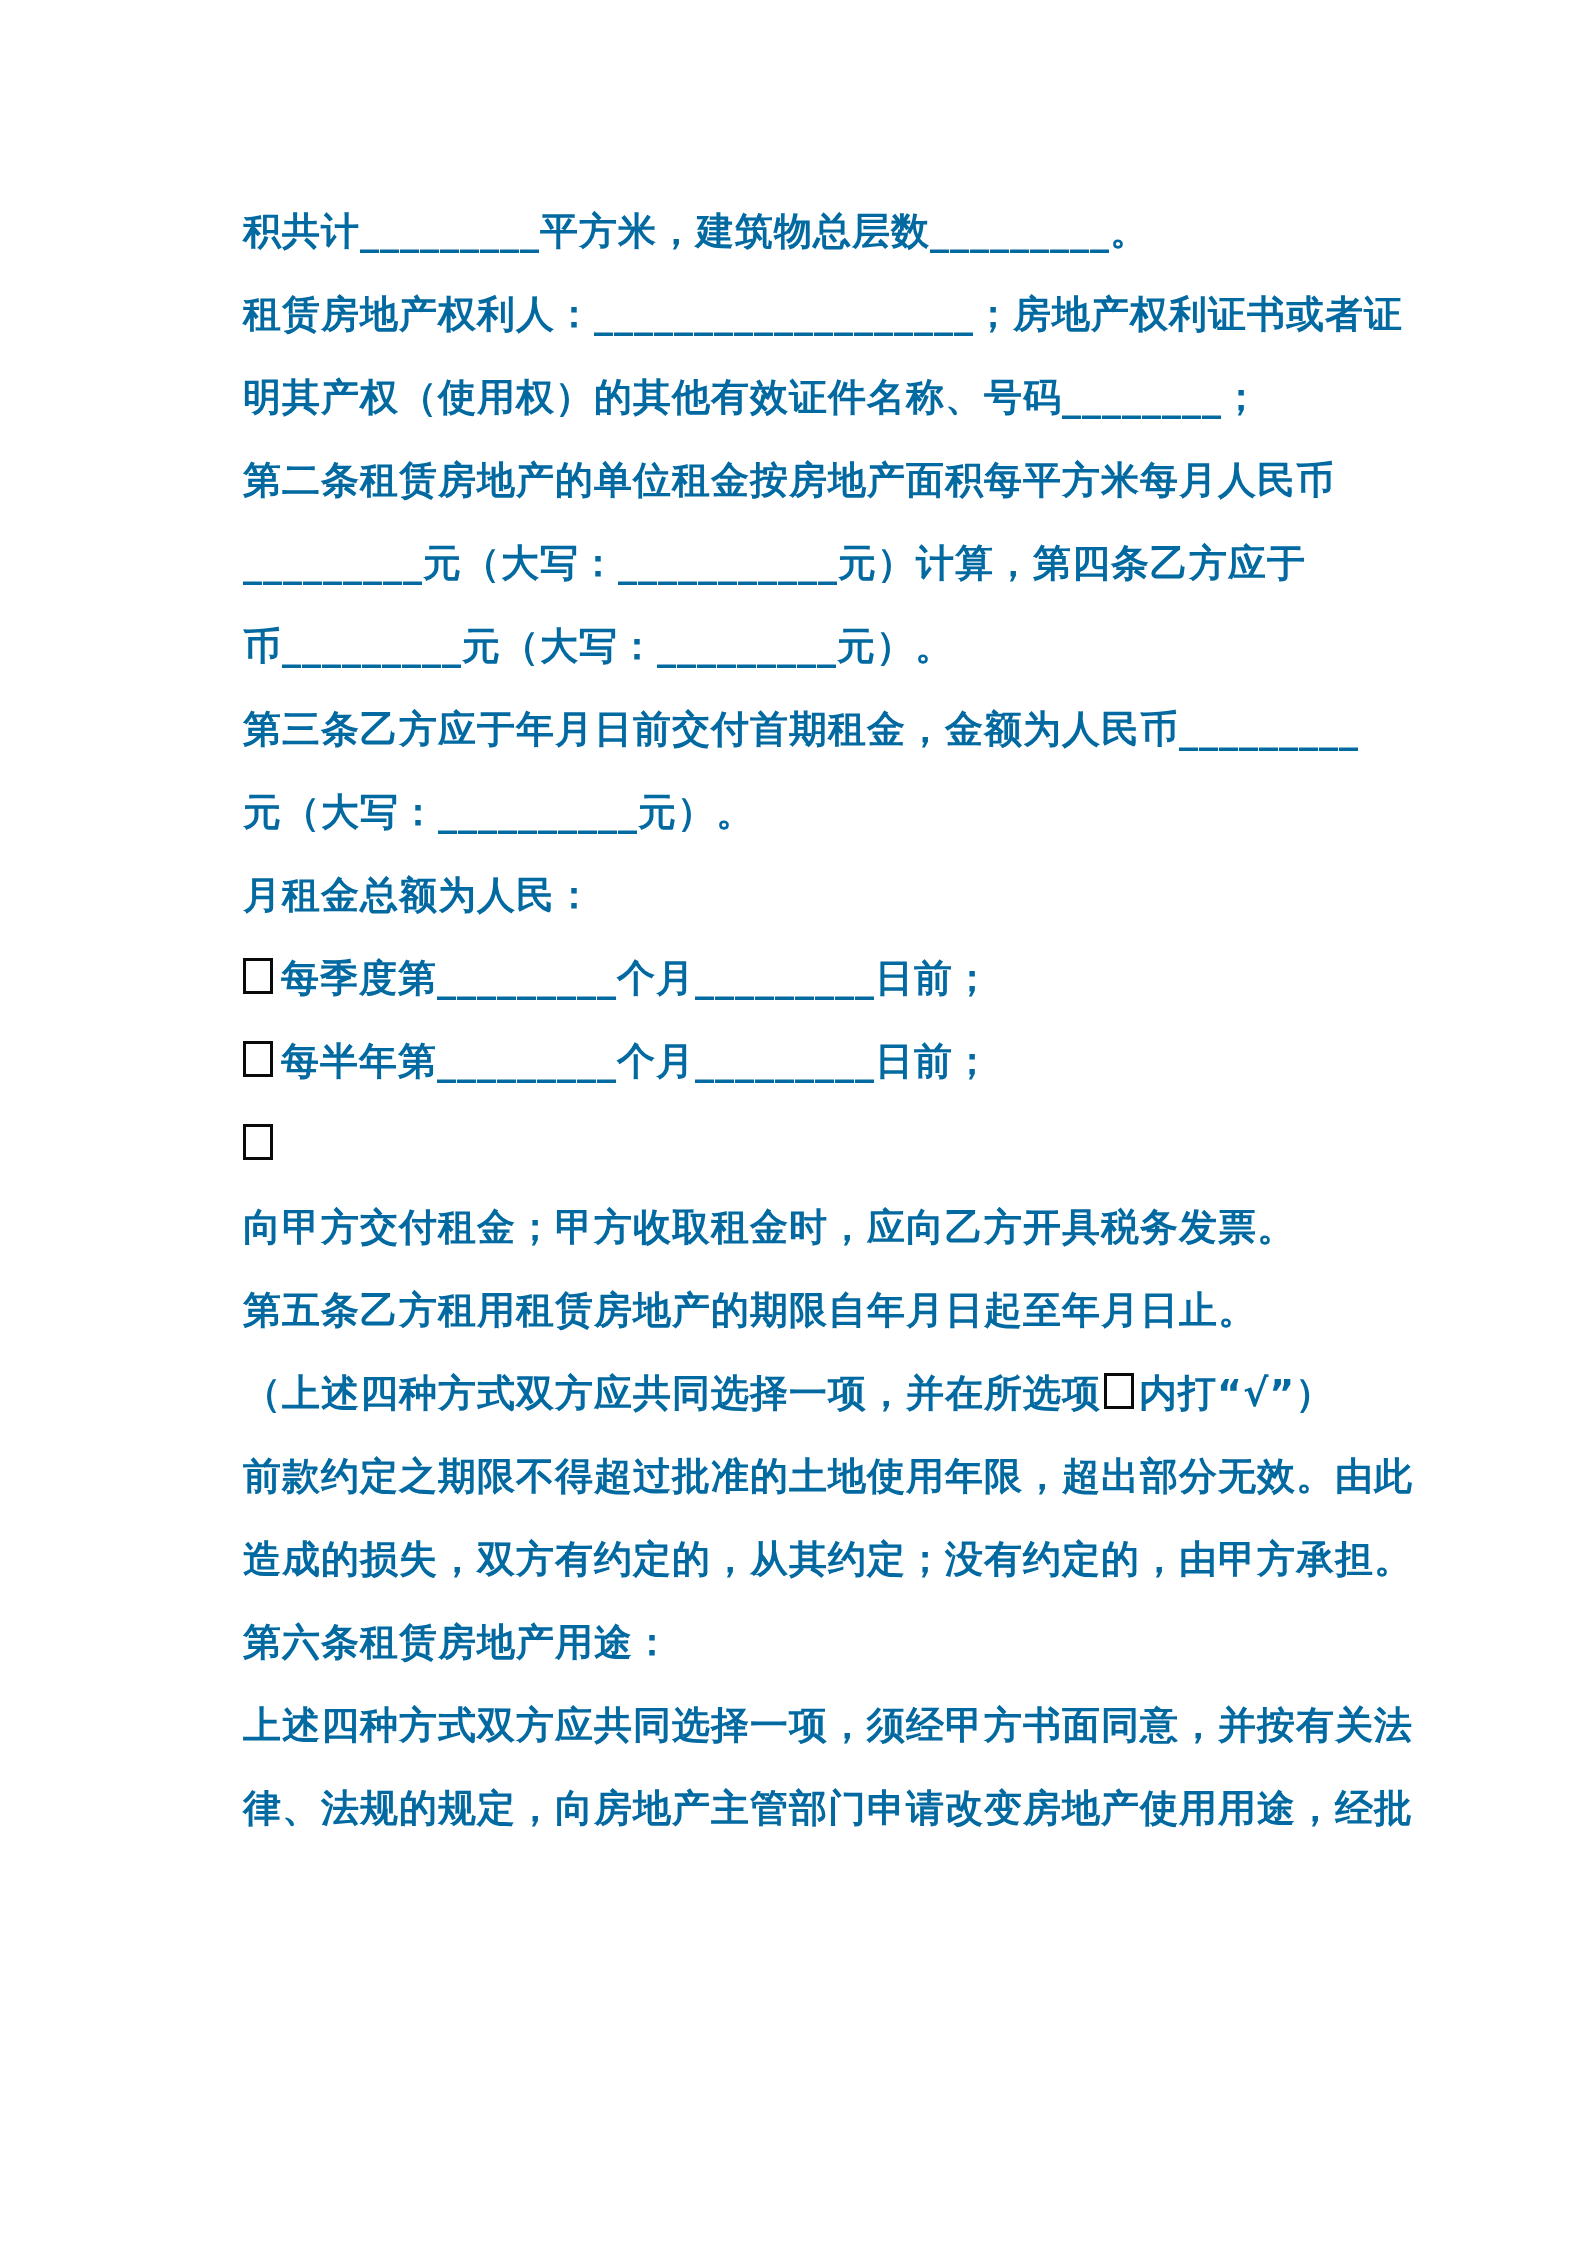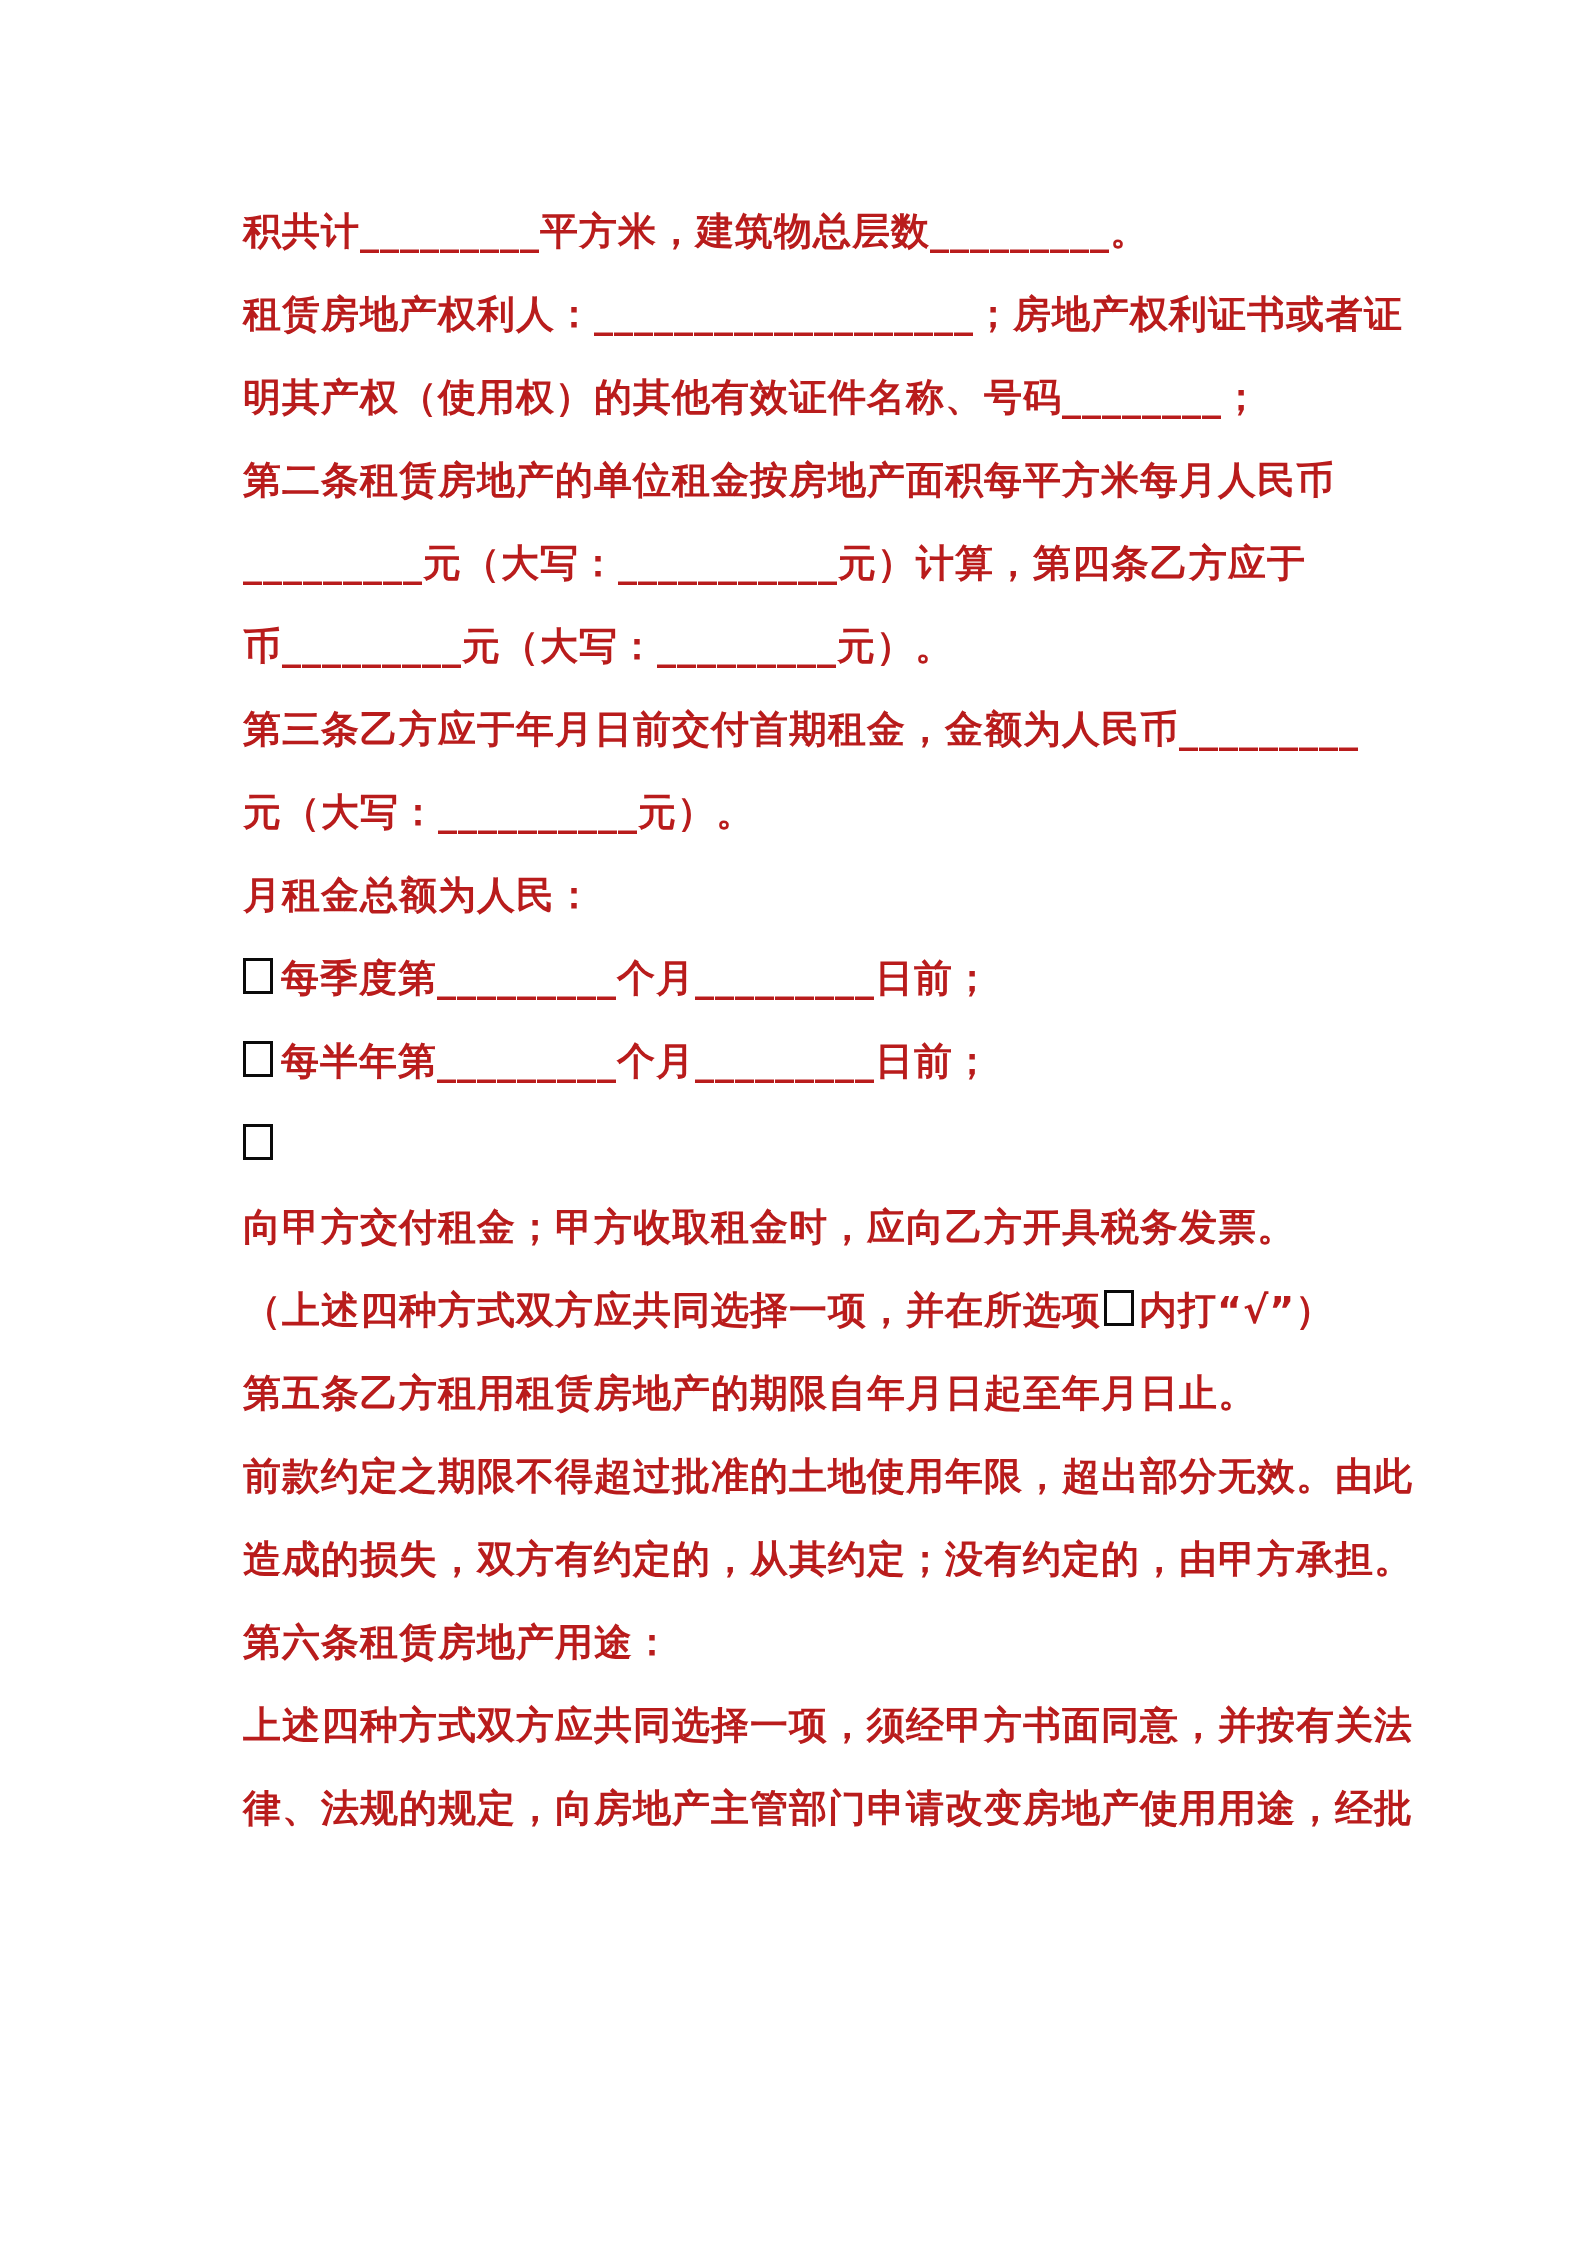--- a/index.html
+++ b/index.html
@@ -19,21 +19,21 @@
     position: absolute;
     left: 243px;
     top: 190px;
     width: 1230px;
   }
   .line {
     height: 83px;
     line-height: 83px;
     font-size: 38px;
     font-weight: 700;
-    color: #b91c1c;
+    color: #0369a1;
     letter-spacing: 1px;
     white-space: nowrap;
   }
   .cbx {
     display: inline-block;
     box-sizing: border-box;
     width: 30px;
     height: 36px;
     border: 3px solid #0a0a0a;
     margin-right: 8px;
@@ -77,25 +77,25 @@
     <div class="line">
       <span class="cbx"></span><span>每半年第_________个月_________日前；</span>
     </div>
 
     <div class="line">
       <span class="cbx"></span>
     </div>
 
     <div class="line">向甲方交付租金；甲方收取租金时，应向乙方开具税务发票。</div>
 
+    <div class="line">第五条乙方租用租赁房地产的期限自年月日起至年月日止。</div>
+
     <div class="line">
       <span>（上述四种方式双方应共同选择一项，并在所选项</span><span class="cbx cbx-inline"></span><span>内打“√”）</span>
     </div>
-
-    <div class="line">第五条乙方租用租赁房地产的期限自年月日起至年月日止。</div>
 
     <div class="line">前款约定之期限不得超过批准的土地使用年限，超出部分无效。由此</div>
 
     <div class="line">造成的损失，双方有约定的，从其约定；没有约定的，由甲方承担。</div>
 
     <div class="line">第六条租赁房地产用途：</div>
 
     <div class="line">上述四种方式双方应共同选择一项，须经甲方书面同意，并按有关法</div>
 
     <div class="line">律、法规的规定，向房地产主管部门申请改变房地产使用用途，经批</div>

